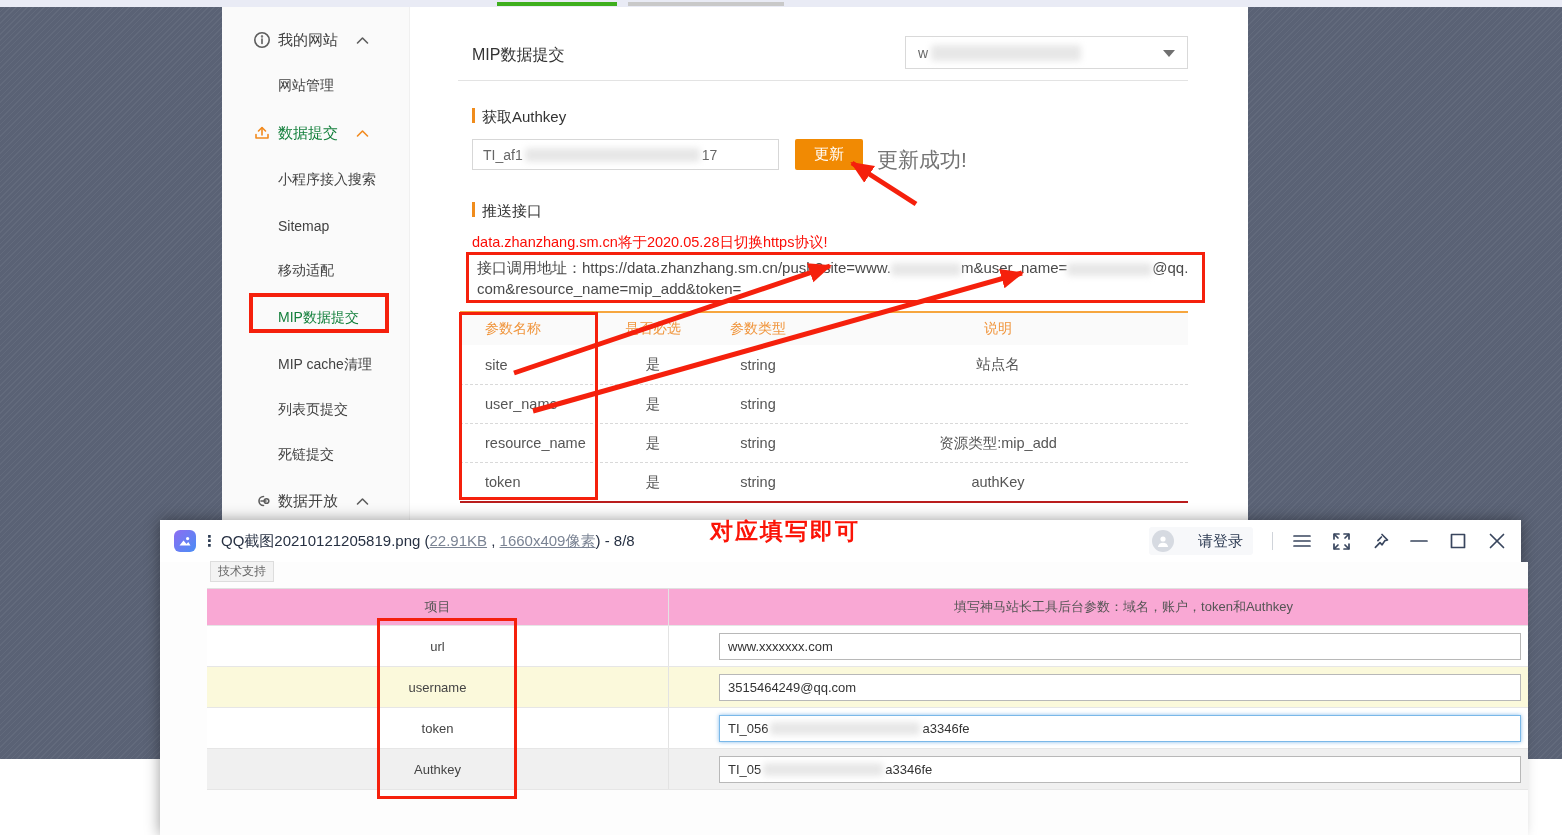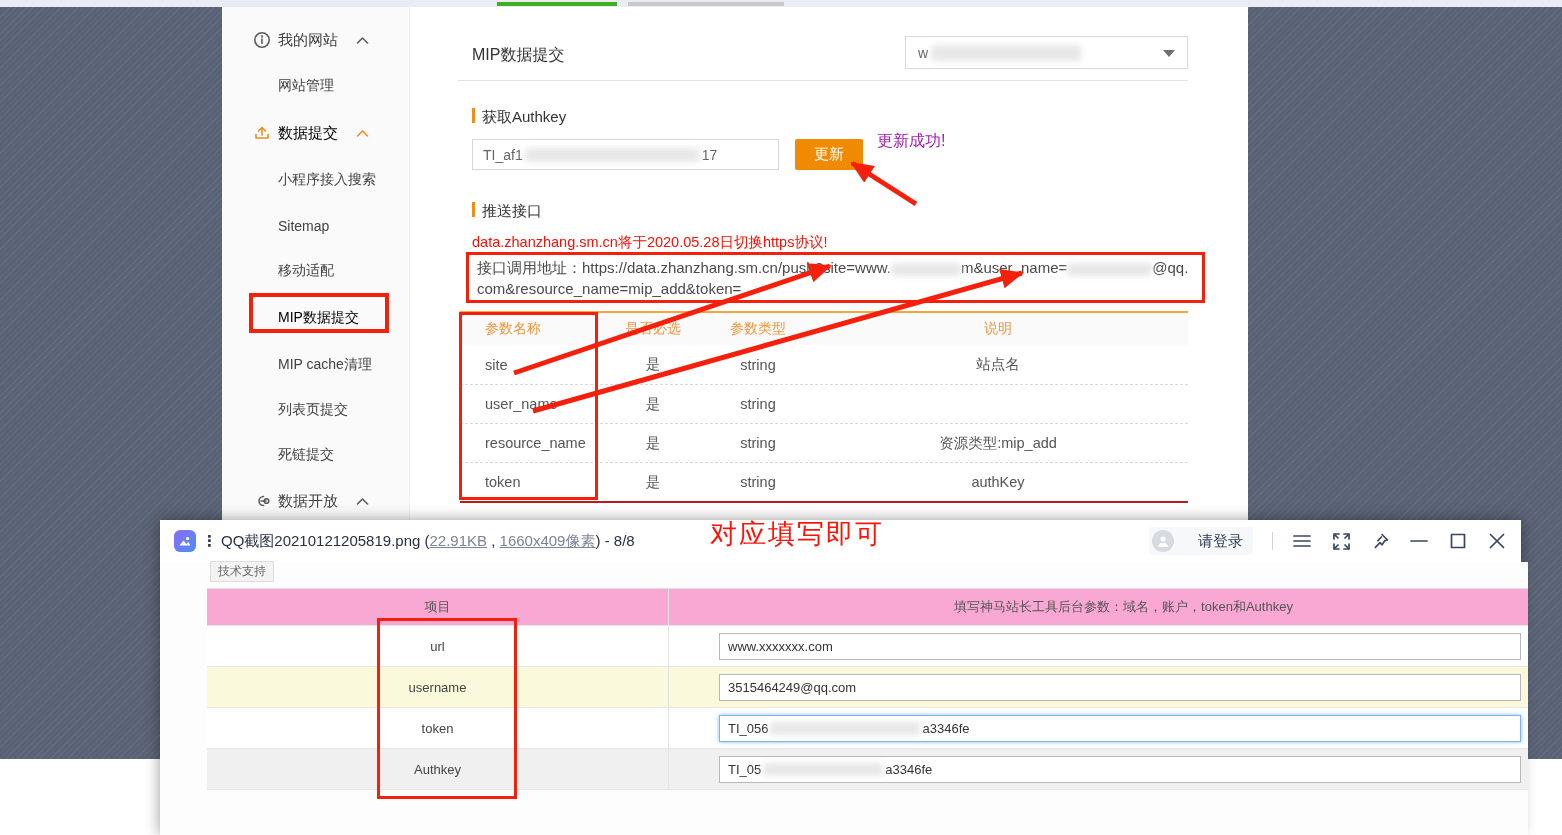--- a/index.html
+++ b/index.html
@@ -19,37 +19,37 @@
   
   .sidebar { position:absolute; left:222px; top:7px; width:188px; height:828px; background:#fafafa; border-right:1px solid #f0f0f0; }
   .main    { position:absolute; left:410px; top:7px; width:838px; height:828px; background:#ffffff; }
 
   
   .side-item { position:absolute; left:0; width:188px; height:24px; display:flex; align-items:center; font-size:14px; color:#424242; cursor:pointer; }
   .side-item .s-icon { position:absolute; left:31px; width:18px; height:18px; display:flex; align-items:center; justify-content:center; }
   .side-item .s-label { position:absolute; left:56px; white-space:nowrap; }
   .side-item.parent .s-label { font-size:15px; }
   .side-item .caret { position:absolute; display:flex; align-items:center; }
-  .side-item.orange, .side-item.orange .s-label { color:#000000; }
+  .side-item.orange, .side-item.orange .s-label { color:#15803d; }
   svg.stroke { fill:none; stroke:#5d5d5d; stroke-width:1.6; stroke-linecap:round; stroke-linejoin:round; }
   svg.stroke.orange { stroke:#f28a1e; }
 
   
   .page-title { position:absolute; left:62px; top:38px; font-size:16px; color:#333; }
   .site-select { position:absolute; left:495px; top:29px; width:283px; height:33px; border:1px solid #d9d9d9; background:#fff; display:flex; align-items:center; padding:0 12px; cursor:pointer; }
   .site-select .sel-text { font-size:14px; color:#666; display:flex; align-items:center; gap:3px; }
   .site-select .caret-down { position:absolute; right:12px; top:13px; width:0; height:0; border-left:6px solid transparent; border-right:6px solid transparent; border-top:7px solid #707070; }
   .title-divider { position:absolute; left:48px; top:73px; width:730px; height:1px; background:#e3e3e3; }
 
   .sec-head { position:absolute; left:62px; display:flex; font-size:15px; color:#333; }
   .sec-head .obar { width:3px; height:15px; background:#f08c1c; margin-right:7px; }
 
   .authkey-input { position:absolute; left:62px; top:132px; width:307px; height:31px; border:1px solid #d7d7d7; background:#fff; display:flex; align-items:center; padding:0 10px; font-size:14px; color:#666; gap:2px; }
   .btn-update { position:absolute; left:385px; top:132px; width:68px; height:31px; background:#f18a03; color:#fff; font-size:15px; border:none; border-radius:2px; cursor:pointer; }
-  .msg-success { position:absolute; left:467px; top:124px; font-size:16px; color:#a21caf; }
+  .msg-success { position:absolute; left:467px; top:139px; font-size:21px; color:#737373; }
 
   .warn-text { position:absolute; left:62px; top:226px; font-size:14.5px; color:#fb0d06; }
   .url-box { position:absolute; left:56px; top:245px; width:739px; height:51px; border:3px solid #f5200c; background:#fff; padding:2px 8px; font-size:15px; color:#4a4a4a; line-height:21px; word-break:break-all; }
 
   .ptable { position:absolute; left:50px; top:304px; width:728px; border-top:2px solid #f6a63e; border-bottom:2px solid #b91c1c; }
   .prow { display:grid; grid-template-columns:138px 110px 100px 1fr; align-items:center; }
   .prow.head { height:32px; background:#fafafa; color:#f0953c; font-size:14px; }
   .prow.body { height:39px; font-size:14.5px; color:#555; }
   .prow.body + .prow.body { border-top:1px dashed #d9d9d9; }
   .prow > span:first-child { padding-left:25px; }
@@ -83,21 +83,21 @@
   .v-row.data .v-col-r { text-align:left; }
   .v-row.yellow { background:#fbf9db; }
   .v-row.gray { background:#f0f0f0; }
   .v-input { width:802px; height:27px; border:1px solid #b8b8b8; background:#fff; display:flex; align-items:center; padding:0 8px; font-size:13px; color:#333; gap:2px; }
   .v-input.focused { border:1px solid #7ab8e8; box-shadow:0 0 4px rgba(100,170,230,.8); }
 
   
   .anno { position:absolute; z-index:10; pointer-events:none; }
   .redbox { position:absolute; border:3px solid #f5200c; z-index:10; pointer-events:none; }
   .redbox.thick { border-width:4px; }
-  .anno-note { position:absolute; left:710px; top:516px; z-index:11; font-size:27px; font-weight:normal; color:#fb1407; pointer-events:none; letter-spacing:2px; }
+  .anno-note { position:absolute; left:710px; top:516px; z-index:11; font-size:23px; font-weight:bold; color:#fb1407; pointer-events:none; letter-spacing:2px; }
 </style>
 </head>
 <body>
 
 <div class="stage">
 
   <div class="topbar">
     <div class="seg-green"></div>
     <div class="seg-gray"></div>
   </div>

